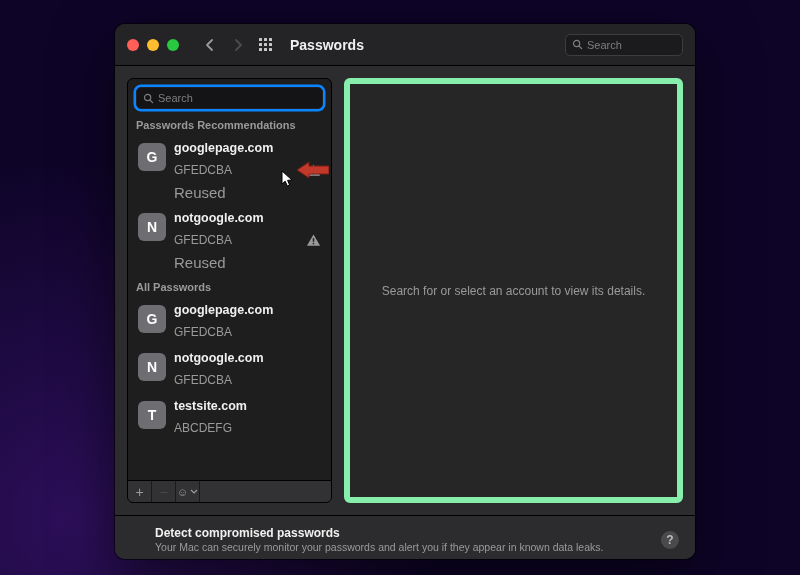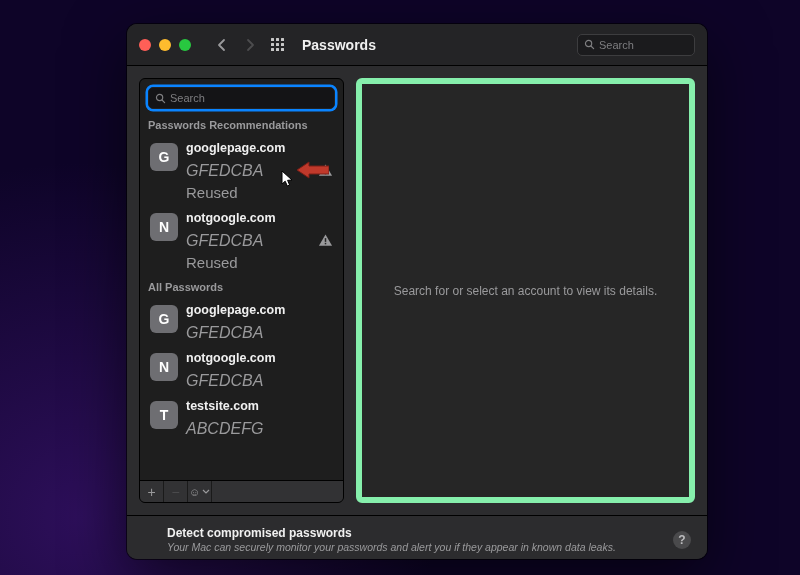--- a/index.html
+++ b/index.html
@@ -17,21 +17,21 @@
     --text-tertiary:#7e7e80;
     --accent-focus:#0a84ff;
     --arrow-red:#c0392b;
   }
   *{box-sizing:border-box;font-family:-apple-system,"Helvetica Neue",Arial,sans-serif;-webkit-font-smoothing:antialiased;}
   body{margin:0;width:800px;height:575px;overflow:hidden;background:
         radial-gradient(circle at 10% 90%, #2d0f5a 0%, #0e0428 40%),
         linear-gradient(135deg,#0f0530 0%,#2c0954 35%,#6a1692 60%,#0c0524 100%);
         position:relative;}
   .window{position:absolute;left:115px;top:24px;width:580px;height:535px;
-          background:var(--bg-window);border-radius:10px;box-shadow:0 20px 60px rgba(0,0,0,.55),0 0 0 1px rgba(0,0,0,.6);display:flex;flex-direction:column;overflow:hidden;margin-left:12px;}
+          background:var(--bg-window);border-radius:10px;box-shadow:0 20px 60px rgba(0,0,0,.55),0 0 0 1px rgba(0,0,0,.6);display:flex;flex-direction:column;overflow:hidden;}
   
   .titlebar{height:42px;background:var(--bg-titlebar);display:flex;align-items:center;padding:0 12px;gap:6px;border-bottom:1px solid #000;}
   .traffic{display:flex;gap:8px;margin-right:14px;}
   .dot{width:12px;height:12px;border-radius:50%;}
   .dot.r{background:#ff5f57;}
   .dot.y{background:#febc2e;}
   .dot.g{background:#28c840;}
   .navbtn{width:22px;height:24px;display:flex;align-items:center;justify-content:center;color:var(--text-secondary);border-radius:4px;font-size:16px;}
   .navbtn.disabled{color:#4c4c4e;}
   .grid-icon{display:grid;grid-template-columns:repeat(3,3px);grid-template-rows:repeat(3,3px);gap:2px;margin:0 10px 0 4px;}
@@ -42,35 +42,35 @@
   
   .content{flex:1;display:flex;padding:12px;gap:12px;min-height:0;}
   .sidebar{width:205px;background:var(--bg-panel);border:1px solid #000;border-radius:6px;display:flex;flex-direction:column;overflow:hidden;}
   .sidebar-scroll{flex:1;overflow:hidden;padding:8px 6px 4px;}
   .sb-search{height:22px;background:#141416;border:1px solid #222;box-shadow:0 0 0 2.5px var(--accent-focus);border-radius:5px;display:flex;align-items:center;padding:0 6px;color:var(--text-tertiary);font-size:11px;gap:4px;margin:0 2px 10px;}
   .section-hdr{color:var(--text-secondary);font-size:11px;font-weight:600;margin:6px 2px 4px;}
   .row{display:flex;align-items:flex-start;gap:8px;padding:6px 4px;border-radius:4px;position:relative;}
   .avatar{width:28px;height:28px;border-radius:6px;background:var(--bg-avatar);color:#fff;font-size:14px;font-weight:600;display:flex;align-items:center;justify-content:center;flex:0 0 auto;margin-top:2px;}
   .row .txt{min-width:0;flex:1;display:flex;flex-direction:column;gap:9px;}
   .site{color:var(--text-primary);font-size:12.5px;font-weight:600;line-height:14px;white-space:nowrap;overflow:hidden;text-overflow:ellipsis;}
-  .user{color:var(--text-secondary);font-size:16px;line-height:13px;font-style:italic;}
+  .user{color:var(--text-secondary);font-size:12px;line-height:13px;}
   .tag{color:var(--text-secondary);font-size:15px;line-height:13px;}
   .warn{position:absolute;right:4px;top:50%;transform:translateY(-50%);color:var(--text-secondary);}
   
   .sb-bottom{height:22px;background:var(--bg-bottombar);border-top:1px solid #000;display:flex;align-items:center;gap:0;}
   .sb-bottom .cell{width:24px;height:22px;display:flex;align-items:center;justify-content:center;color:var(--text-secondary);font-size:14px;border-right:1px solid #1a1a1a;}
   .sb-bottom .cell.disabled{color:#4c4c4e;}
   
   .detail{flex:1;background:var(--bg-detail);border:6px solid #86efac;border-radius:6px;display:flex;align-items:center;justify-content:center;}
   .detail-msg{color:var(--text-secondary);font-size:12px;text-align:center;padding:0 20px;}
   
   .footer{height:44px;background:var(--bg-window);border-top:1px solid #000;display:flex;align-items:center;padding:4px 16px 0 40px;gap:10px;}
   .footer-txt{display:flex;flex-direction:column;gap:1px;}
   .footer-title{color:var(--text-primary);font-size:12px;font-weight:600;}
-  .footer-sub{color:var(--text-secondary);font-size:10.5px;font-style:italic;}
+  .footer-sub{color:var(--text-secondary);font-size:10.5px;}
   .help{margin-left:auto;width:18px;height:18px;border-radius:50%;background:#4a4a4c;color:#bdbdbf;font-size:12px;font-weight:700;display:flex;align-items:center;justify-content:center;}
   
   .red-arrow{position:absolute;left:297px;top:161px;pointer-events:none;}
   .cursor{position:absolute;left:281px;top:170px;pointer-events:none;}
   svg{display:block;}
 </style>
 </head>
 <body>
 
 <div class="window">

